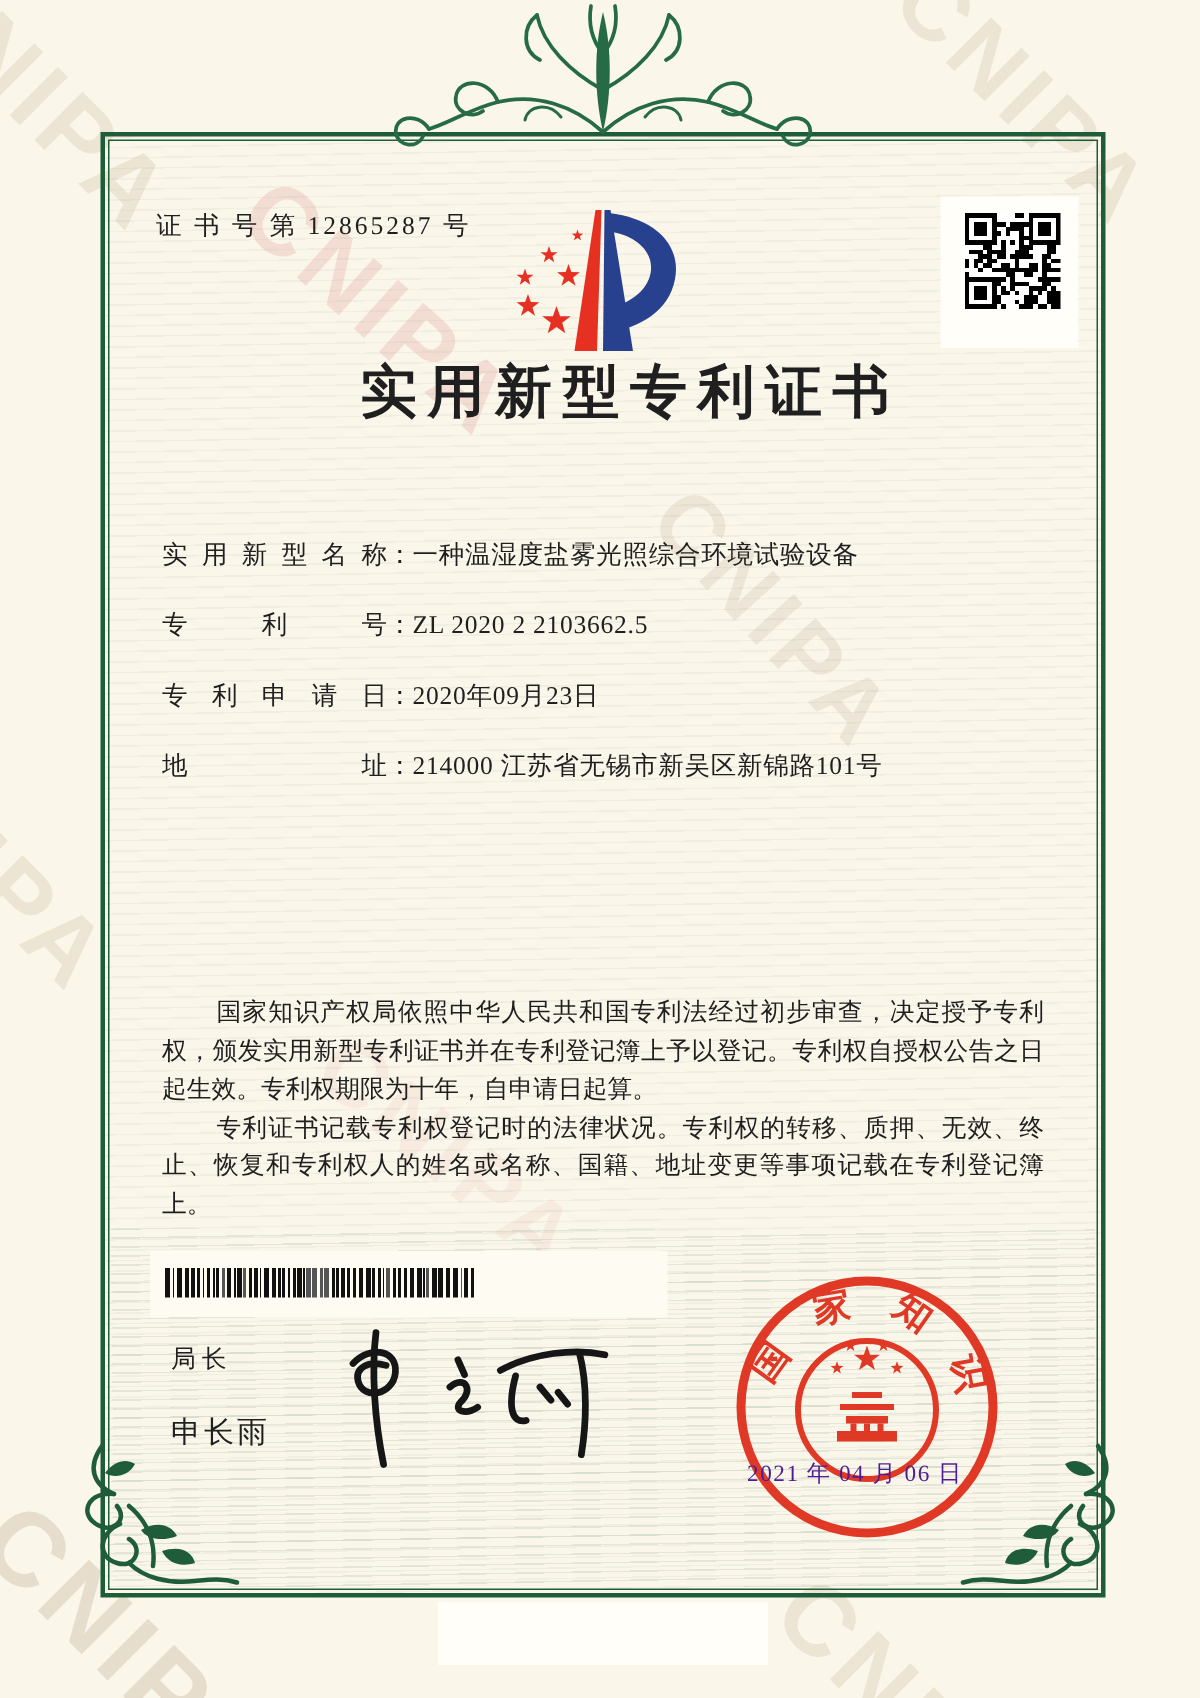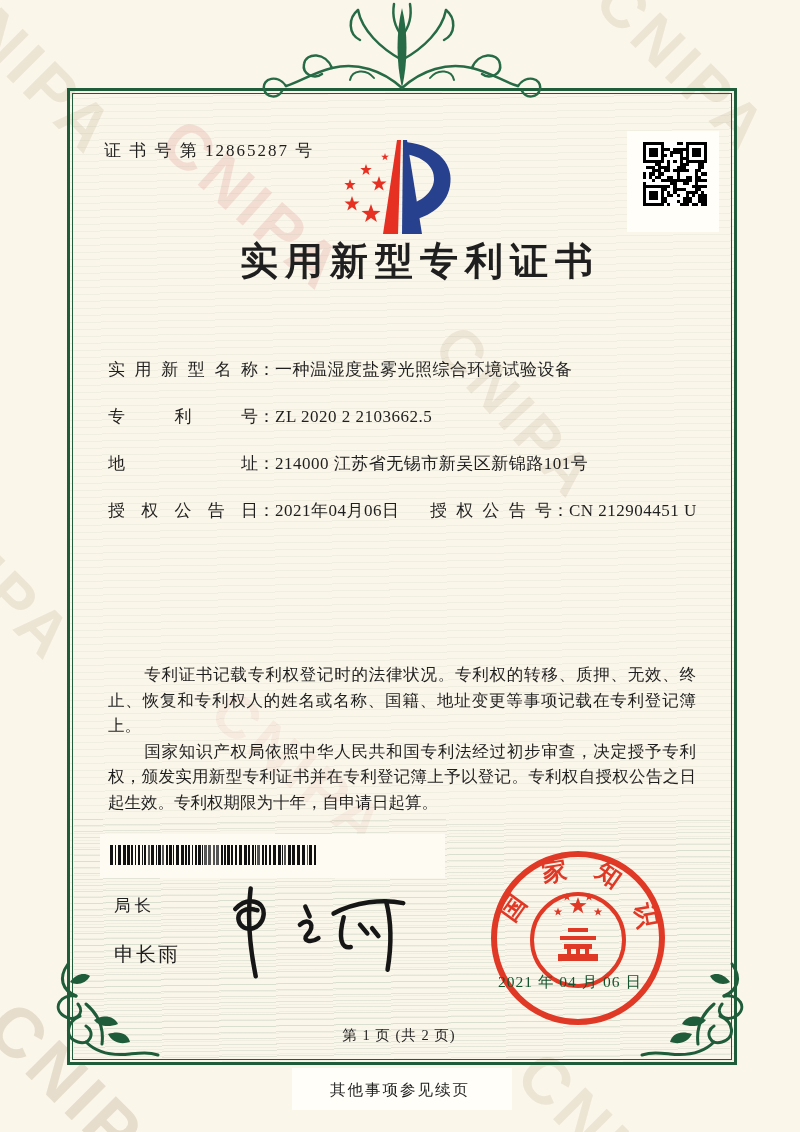--- a/index.html
+++ b/index.html
@@ -67,21 +67,21 @@
     left:108px; top:662px; width:588px;
     font-size:16.5px; line-height:25.5px; text-align:justify;
   }
   #legal p{ margin:0; text-indent:2.2em; }
   #barcode-patch{ left:100px; top:834px; width:345px; height:44px; background:#fdfbf2; z-index:4;}
   #barcode{ left:110px; top:845px; }
   #officer-role{ left:114px; top:895px; font-size:16.5px; letter-spacing:4px; }
   #officer-name{ left:114px; top:941px; font-size:20px; letter-spacing:2px; }
   #signature{ left:222px; top:876px; }
   #seal{ left:488px; top:848px; opacity:0.93; }
-  #seal-date{ left:498px; top:972px; font-size:15.5px; letter-spacing:1px; color:#14532d; z-index:6; }
+  #seal-date{ left:498px; top:972px; font-size:15.5px; letter-spacing:1px; color:#4c1d95; z-index:6; }
   #page-info{ left:67px; width:664px; top:1026px; text-align:center; font-size:14.5px; letter-spacing:1px; }
   #cont-patch{ left:292px; top:1068px; width:220px; height:42px; background:#fffef8; z-index:4; }
   #continuation{ left:0; width:800px; top:1080px; text-align:center; font-size:15.5px; letter-spacing:2px; }
 </style>
 </head>
 <body>
 
 <div id="page">
 
   <div class="wm wm-1">CNIPA</div>
@@ -331,33 +331,30 @@
   <div class="abs" id="title">实用新型专利证书</div>
 
   <div class="abs" id="fields">
     <div class="frow">
       <span class="flabel">实用新型名称</span><span>：</span><span class="fvalue">一种温湿度盐雾光照综合环境试验设备</span>
     </div>
     <div class="frow">
       <span class="flabel">专利号</span><span>：</span><span class="fvalue">ZL 2020 2 2103662.5</span>
     </div>
     <div class="frow">
+      <span class="flabel">专利申请日</span><span>：</span><span class="fvalue">2020年09月23日</span>
+    </div>
+    <div class="frow">
       <span class="flabel">地址</span><span>：</span><span class="fvalue">214000 江苏省无锡市新吴区新锦路101号</span>
     </div>
-    <div class="frow">
-      <span class="flabel">授权公告日</span><span>：</span><span class="fvalue">2021年04月06日</span>
-      <span class="grant-group">
-        <span class="flabel-sm">授权公告号</span><span>：</span><span class="fvalue">CN 212904451 U</span>
-      </span>
-    </div>
   </div>
 
   <div class="abs" id="legal">
+    <p>国家知识产权局依照中华人民共和国专利法经过初步审查，决定授予专利权，颁发实用新型专利证书并在专利登记簿上予以登记。专利权自授权公告之日起生效。专利权期限为十年，自申请日起算。</p>
     <p>专利证书记载专利权登记时的法律状况。专利权的转移、质押、无效、终止、恢复和专利权人的姓名或名称、国籍、地址变更等事项记载在专利登记簿上。</p>
-    <p>国家知识产权局依照中华人民共和国专利法经过初步审查，决定授予专利权，颁发实用新型专利证书并在专利登记簿上予以登记。专利权自授权公告之日起生效。专利权期限为十年，自申请日起算。</p>
   </div>
 
   <div class="abs" id="barcode-patch"></div>
   <div class="abs" id="barcode">
     <svg id="barcode-svg" width="212" height="20" viewBox="0 0 212 20" shape-rendering="crispEdges">
         <rect x="0" y="0" width="3" height="20" fill="#111"></rect>
         <rect x="5" y="0" width="1" height="20" fill="#111"></rect>
         <rect x="8" y="0" width="3" height="20" fill="#111"></rect>
         <rect x="13" y="0" width="3" height="20" fill="#111"></rect>
         <rect x="17" y="0" width="3" height="20" fill="#111"></rect>
@@ -457,17 +454,15 @@
           <rect x="70" y="106" width="40" height="7"></rect>
           <rect x="79" y="101" width="4" height="5"></rect>
           <rect x="88" y="101" width="4" height="5"></rect>
           <rect x="97" y="101" width="4" height="5"></rect>
         </g>
       </g>
     </svg>
   </div>
   <div class="abs" id="seal-date">2021 年 04 月 06 日</div>
 
-  <div class="abs" id="page-info">第 1 页 (共 2 页)</div>
   <div class="abs" id="cont-patch"></div>
-  <div class="abs" id="continuation">其他事项参见续页</div>
 
 </div>
 
 </body></html>

